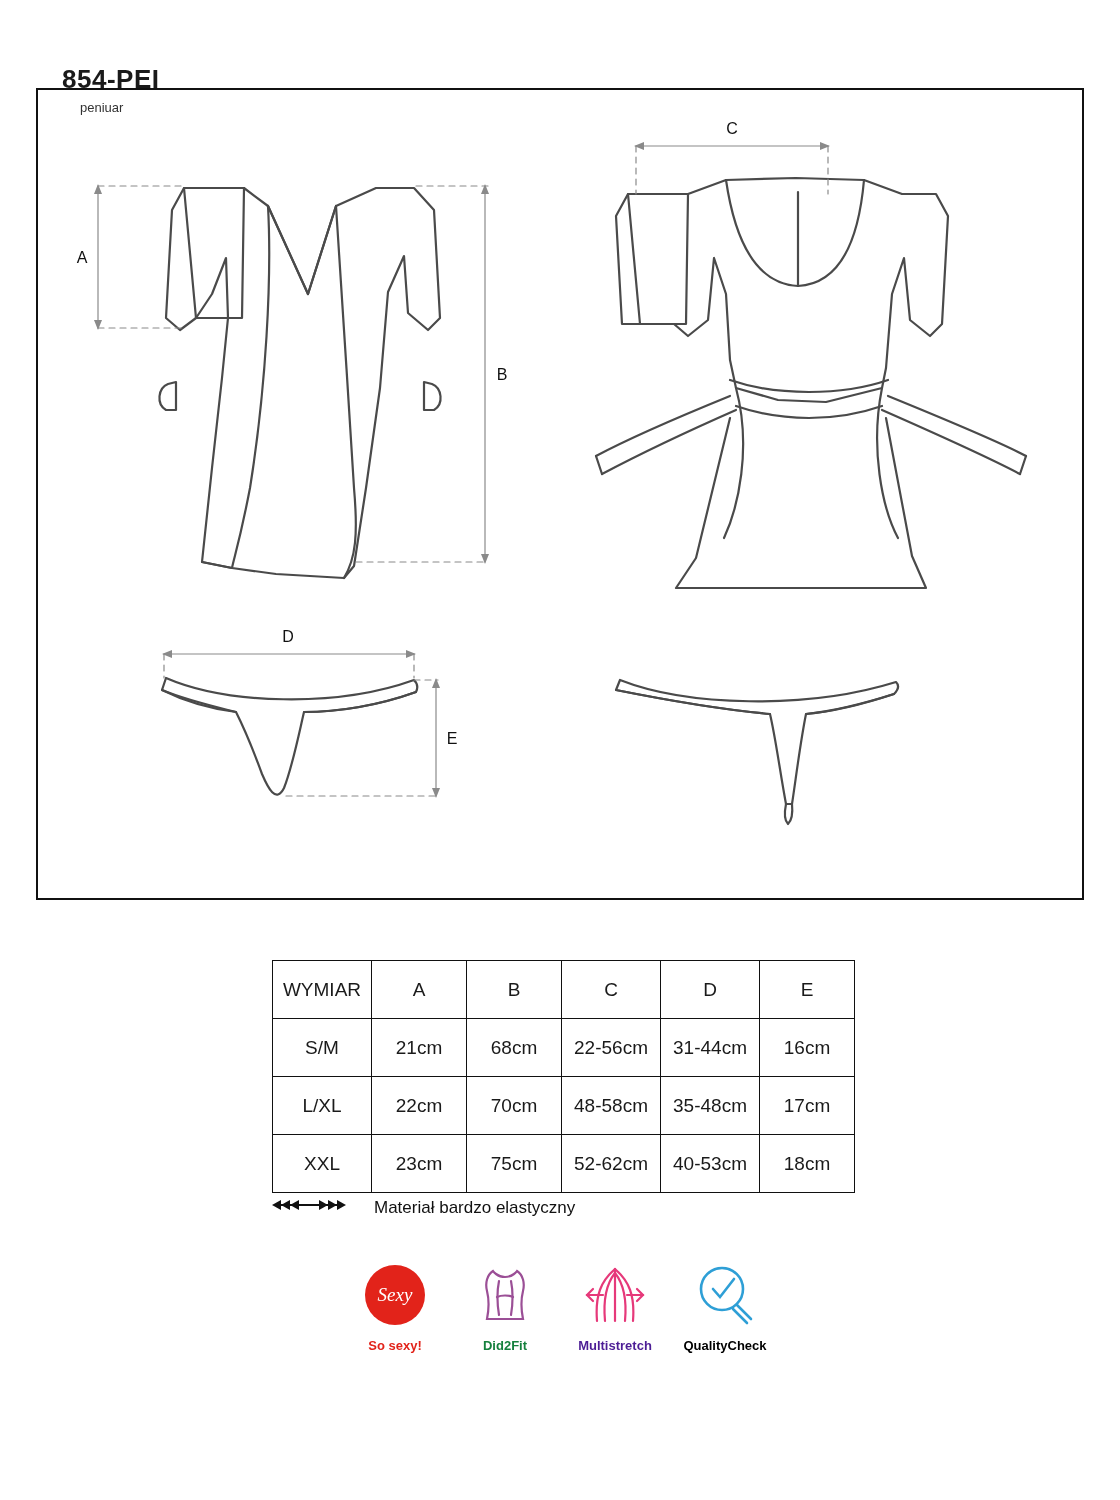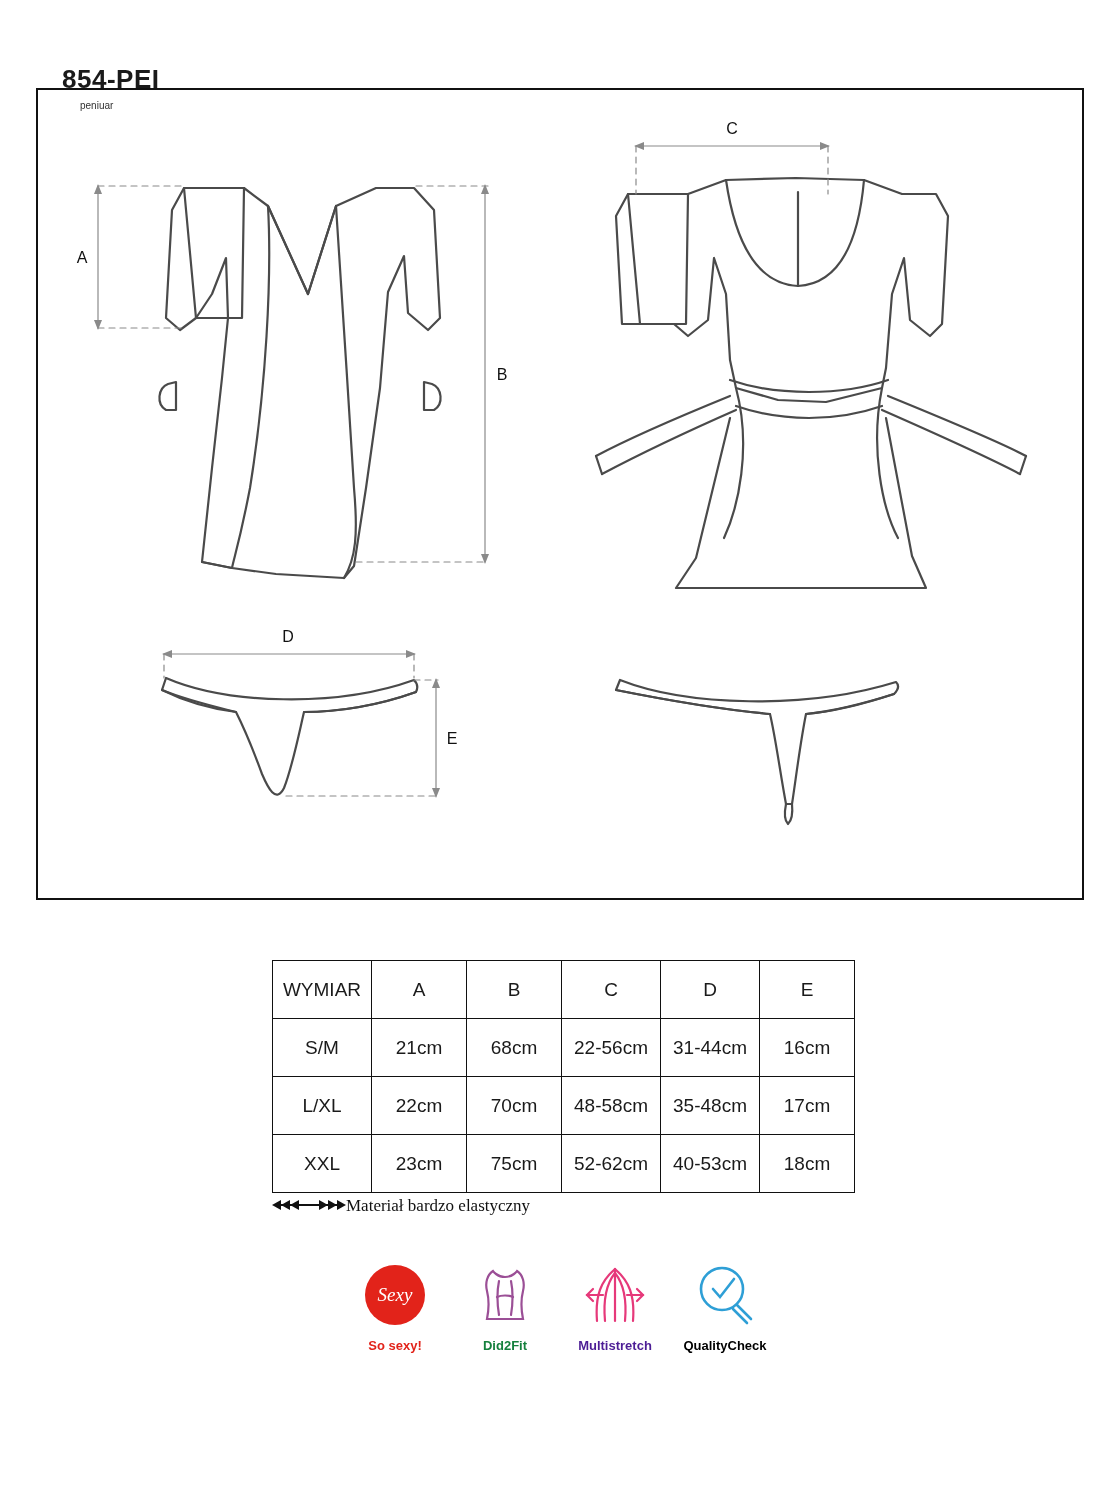--- a/index.html
+++ b/index.html
@@ -39,21 +39,21 @@
   .product-code {
     font-size: 26px;
     font-weight: bold;
     letter-spacing: 0.5px;
     background: #ffffff;
     display: inline-block;
     padding: 0 18px;
     line-height: 30px;
   }
   .product-type {
-    font-size: 10px;
+    font-size: 13px;
     color: #333333;
     margin-top: 6px;
     padding-left: 36px;
   }
 
   .svg-wrap {
     position: absolute;
     left: 36px;
     top: 88px;
     width: 1048px;
@@ -87,23 +87,22 @@
   table.size-table th { font-weight: normal; }
   .col-a, .col-b, .col-e { width: 94px; }
   .col-c, .col-d { width: 98px; }
 
   
   .stretch-note {
     position: absolute;
     left: 272px;
     top: 1196px;
     display: flex;
-    align-items: flex-start;
-    gap: 0;
-    font-family: Liberation Serif, serif;
+    align-items: flex-end;
+    gap: 28px;
   }
   .stretch-note .note-text {
     font-size: 17px;
     color: #111111;
   }
 
   
   .badges {
     position: absolute;
     left: 0;

